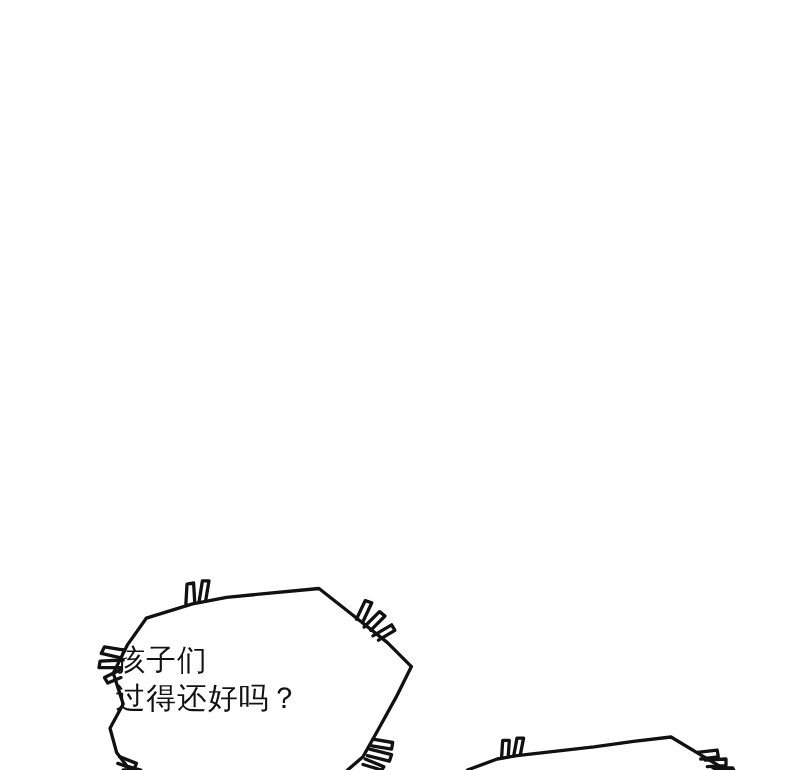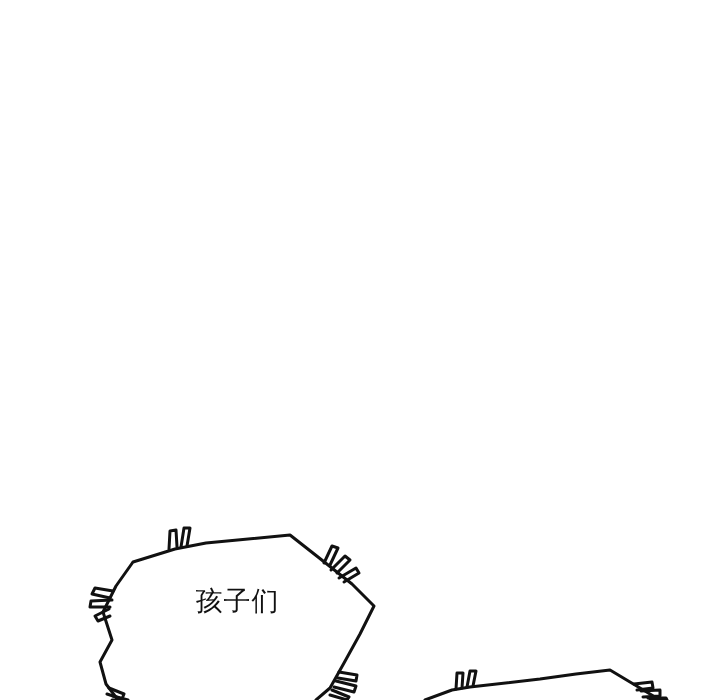--- a/index.html
+++ b/index.html
@@ -23,21 +23,21 @@
     inset: 0;
     width: 720px;
     height: 700px;
     display: block;
   }
   .bubble-text {
     position: absolute;
     left: 105px;
     top: 583px;
     width: 265px;
-    text-align: center;
+    text-align: left;
     color: #111111;
     font-size: 27px;
     line-height: 35px;
     letter-spacing: 1px;
     white-space: nowrap;
     font-family: "DejaVu Sans", "Liberation Sans", sans-serif;
   }
   .bubble-text .line {
     display: block;
   }
@@ -120,15 +120,16 @@
       <g>
         <path d="M 634 684 L 652 682 L 653 688 L 637 690"></path>
         <path d="M 641 691 L 660 690 L 660 696 L 643 697"></path>
         <path d="M 648 698 L 666 698 L 667 700 L 650 700"></path>
       </g>
     </g>
   </svg>
 
   <div class="bubble-text">
     <span class="line">孩子们</span>
+    <span class="line">过得还好吗？</span>
   </div>
 
 </div>
 
 </body></html>

